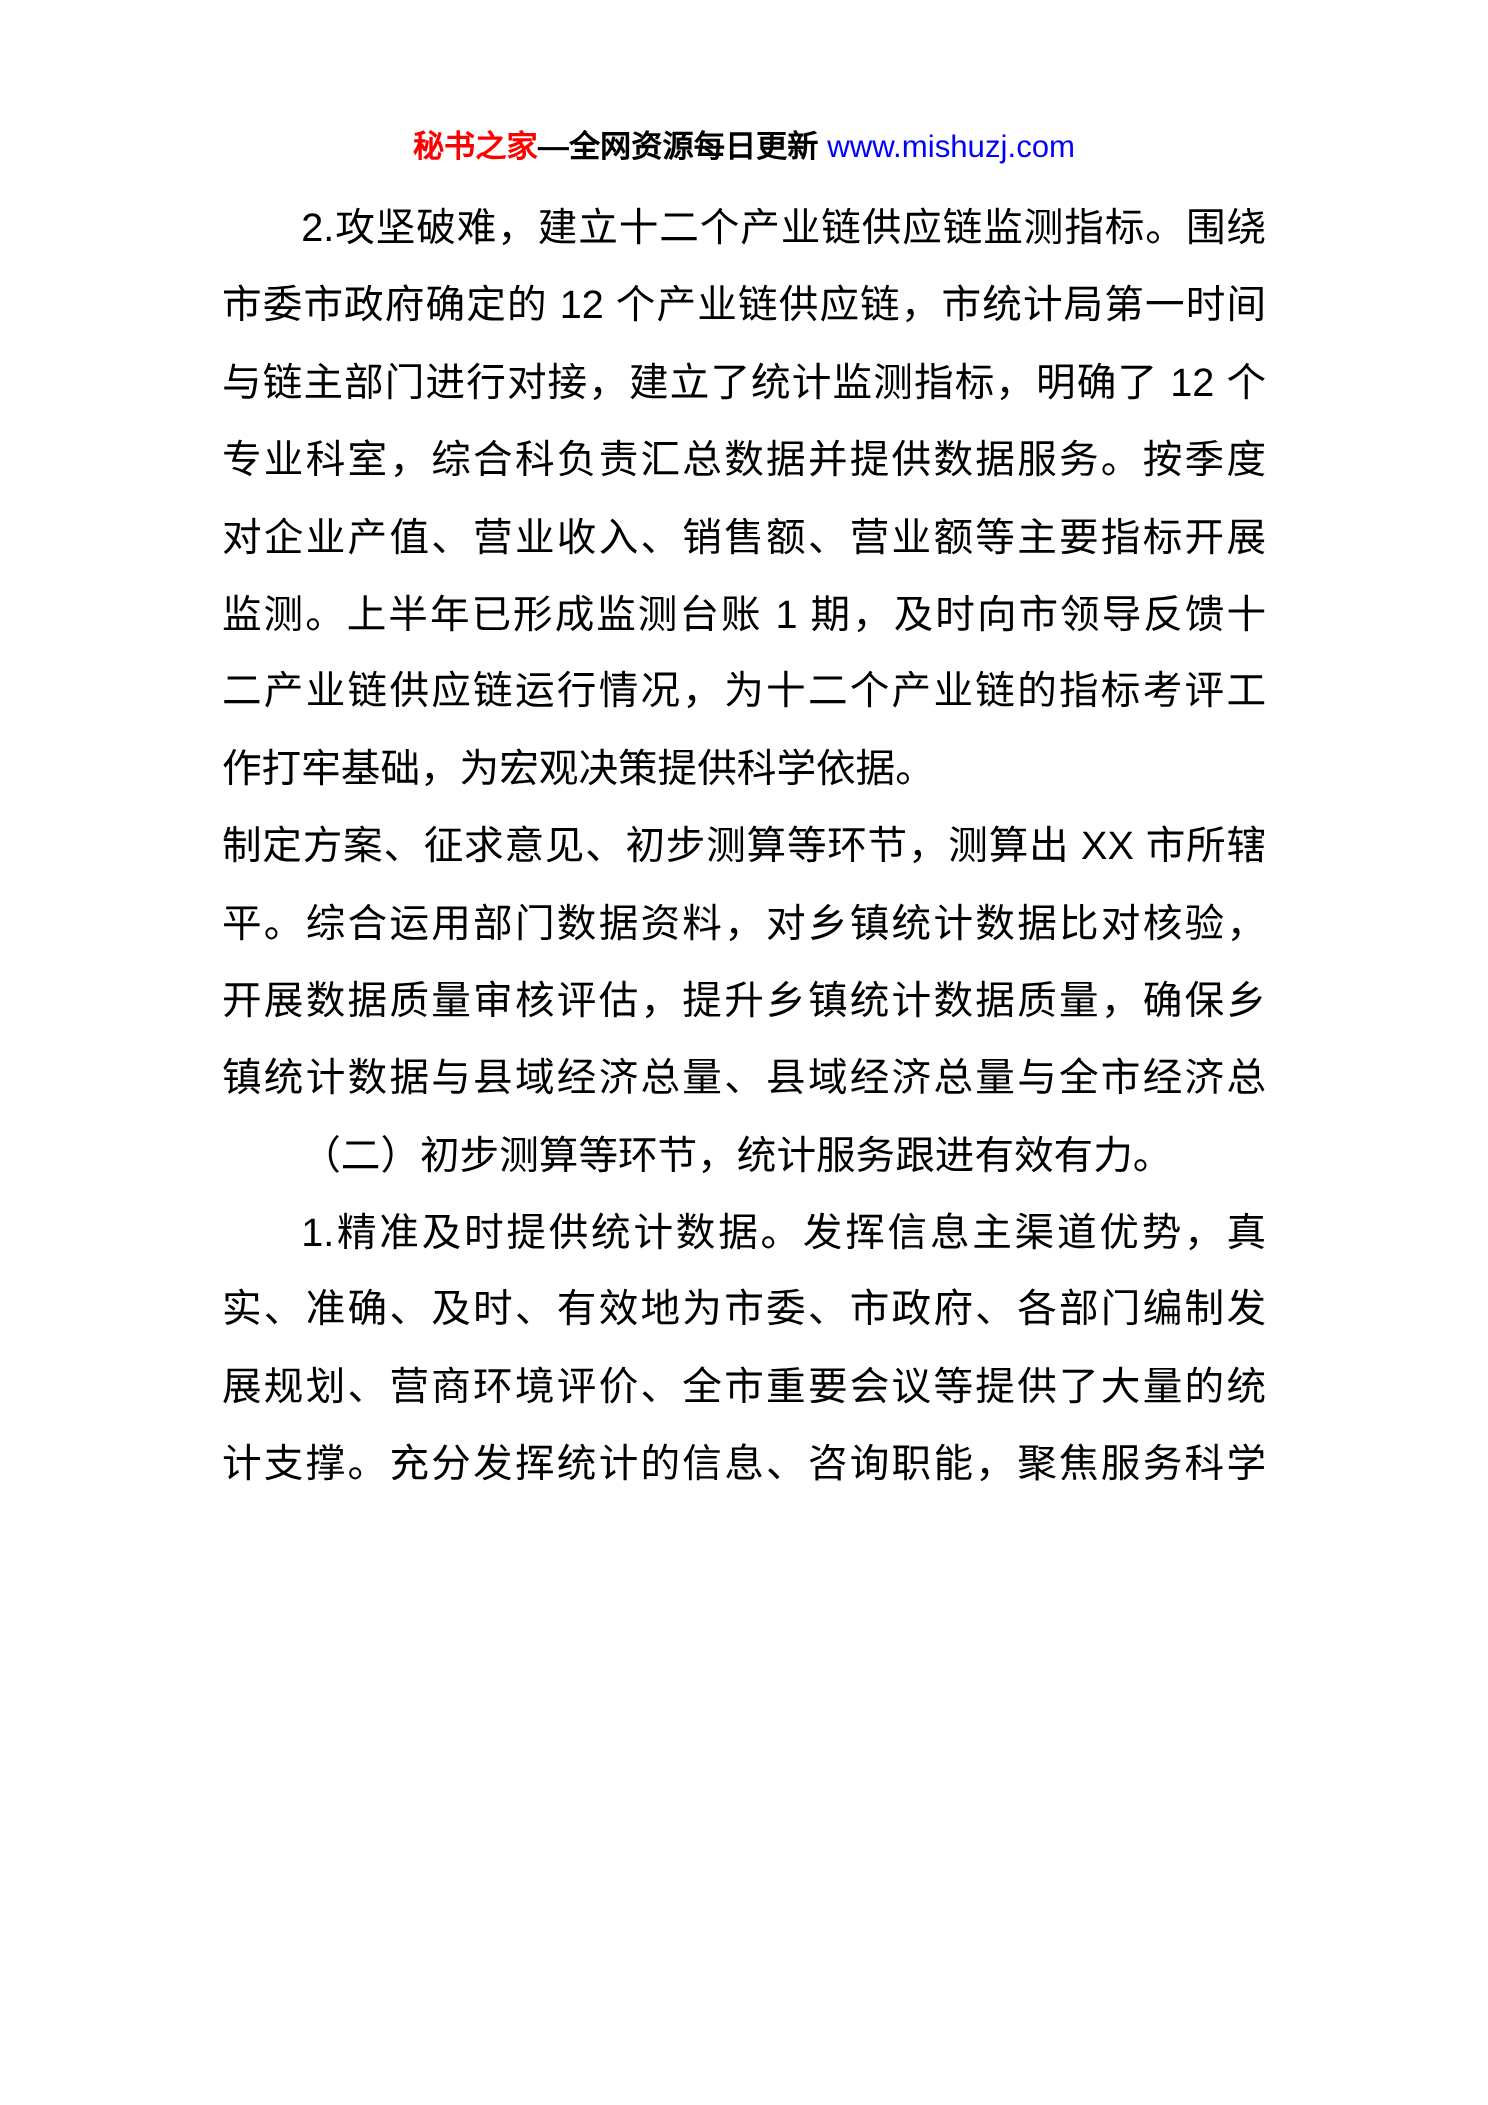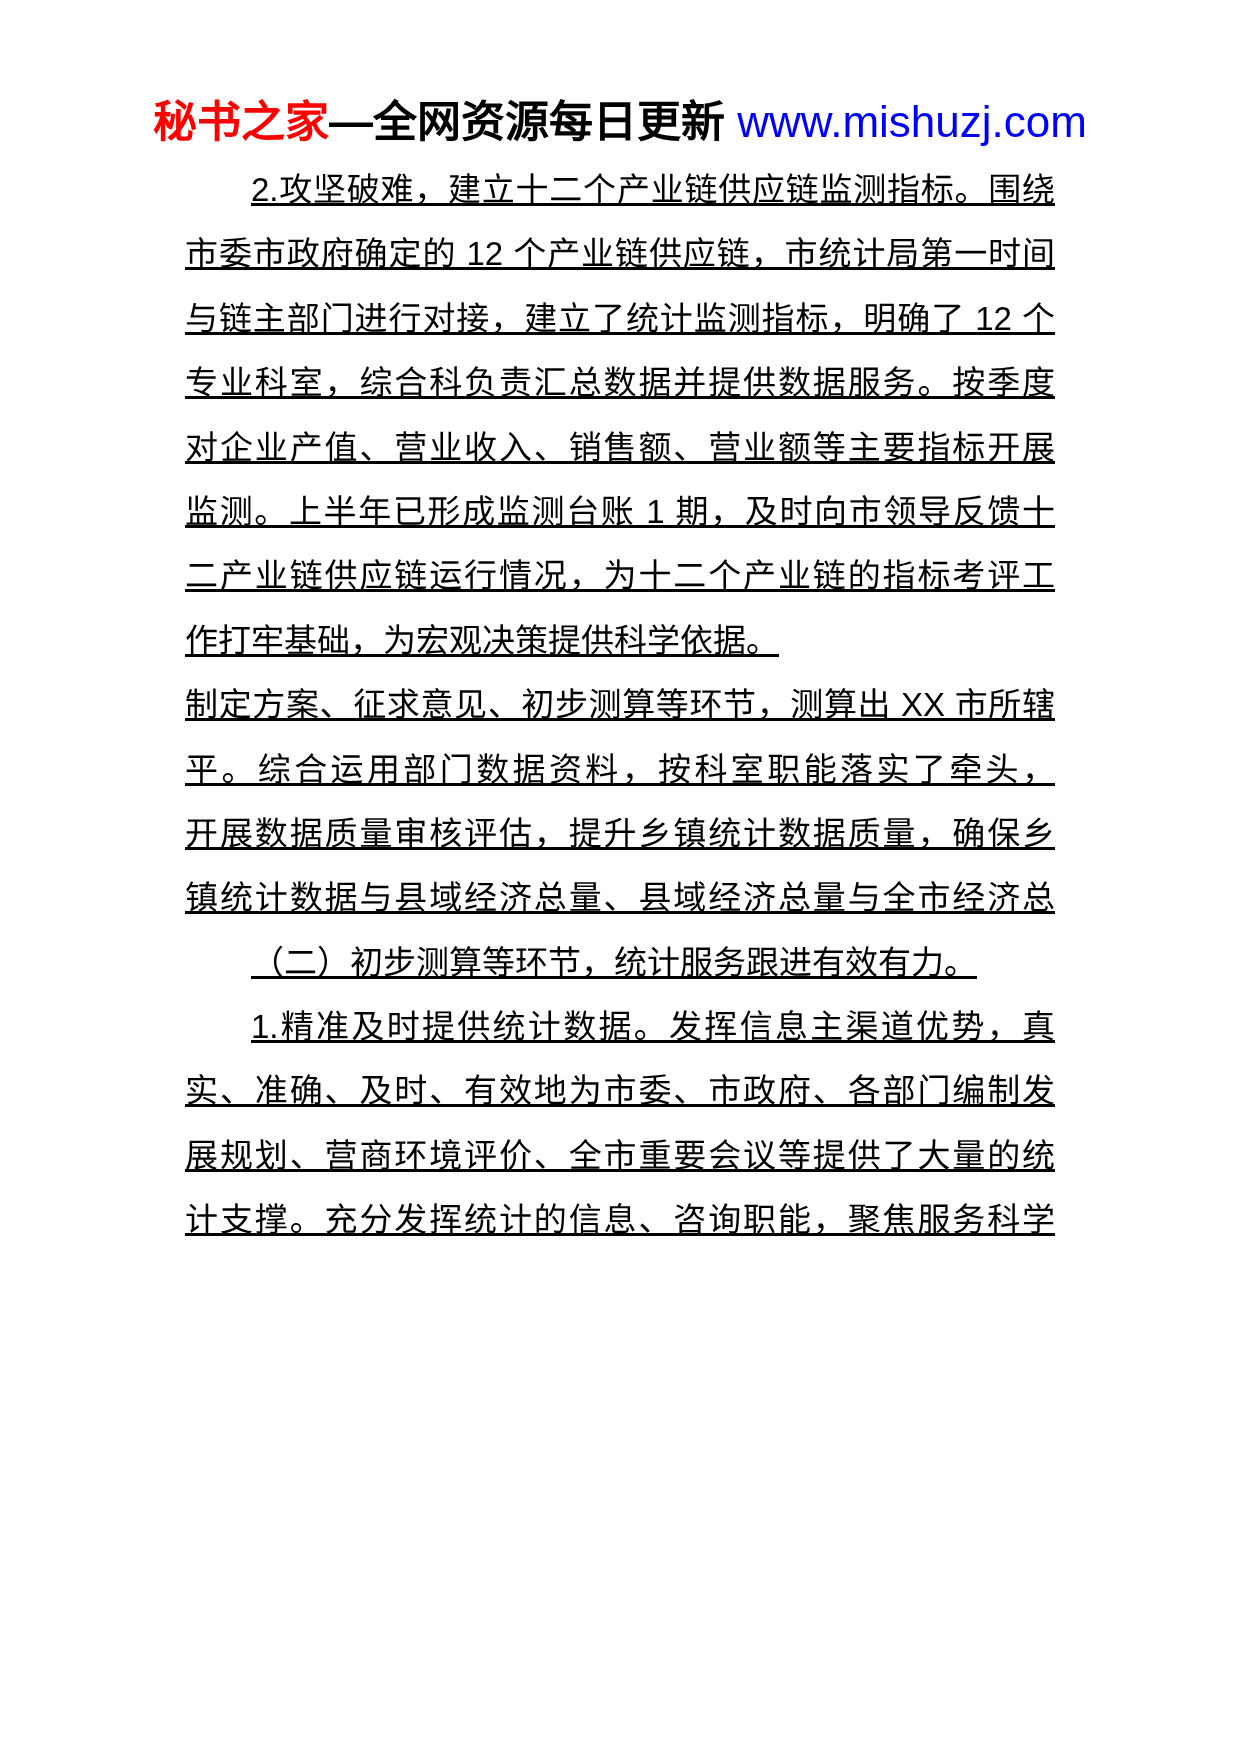--- a/index.html
+++ b/index.html
@@ -13,21 +13,21 @@
     height: 1754px;
     background: #ffffff;
     overflow: hidden;
     font-family: "Liberation Sans", "DejaVu Sans", sans-serif;
   }
   .header {
     padding-top: 90px;
     height: 64px;
     line-height: 64px;
     text-align: center;
-    font-size: 44px;
+    font-size: 26px;
     white-space: nowrap;
   }
   .brand {
     color: #ff0000;
     font-weight: bold;
   }
   .tagline {
     color: #000000;
     font-weight: bold;
   }
@@ -42,21 +42,20 @@
   }
   .line {
     font-size: 33px;
     line-height: 64.4px;
     height: 64.4px;
     overflow: hidden;
     text-align: justify;
     text-align-last: justify;
     white-space: nowrap;
     color: #000000;
-    text-decoration: underline;
   }
   .line.indent {
     padding-left: 66px;
   }
   .line.no-stretch {
     text-align-last: left;
   }
 </style>
 </head>
 <body>
@@ -68,21 +67,21 @@
   <div class="content" id="content" style="color: rgb(0, 0, 0);">
       <div class="line indent">2.攻坚破难，建立十二个产业链供应链监测指标。围绕</div>
       <div class="line">市委市政府确定的 12 个产业链供应链，市统计局第一时间</div>
       <div class="line">与链主部门进行对接，建立了统计监测指标，明确了 12 个</div>
       <div class="line">专业科室，综合科负责汇总数据并提供数据服务。按季度</div>
       <div class="line">对企业产值、营业收入、销售额、营业额等主要指标开展</div>
       <div class="line">监测。上半年已形成监测台账 1 期，及时向市领导反馈十</div>
       <div class="line">二产业链供应链运行情况，为十二个产业链的指标考评工</div>
       <div class="line no-stretch">作打牢基础，为宏观决策提供科学依据。</div>
       <div class="line">制定方案、征求意见、初步测算等环节，测算出 XX 市所辖</div>
-      <div class="line">平。综合运用部门数据资料，按科室职能落实了牵头，</div>
+      <div class="line">平。综合运用部门数据资料，对乡镇统计数据比对核验，</div>
       <div class="line">开展数据质量审核评估，提升乡镇统计数据质量，确保乡</div>
       <div class="line">镇统计数据与县域经济总量、县域经济总量与全市经济总</div>
       <div class="line indent no-stretch">（二）初步测算等环节，统计服务跟进有效有力。</div>
       <div class="line indent">1.精准及时提供统计数据。发挥信息主渠道优势，真</div>
       <div class="line">实、准确、及时、有效地为市委、市政府、各部门编制发</div>
       <div class="line">展规划、营商环境评价、全市重要会议等提供了大量的统</div>
       <div class="line">计支撑。充分发挥统计的信息、咨询职能，聚焦服务科学</div>
     </div>
 </div>
 

